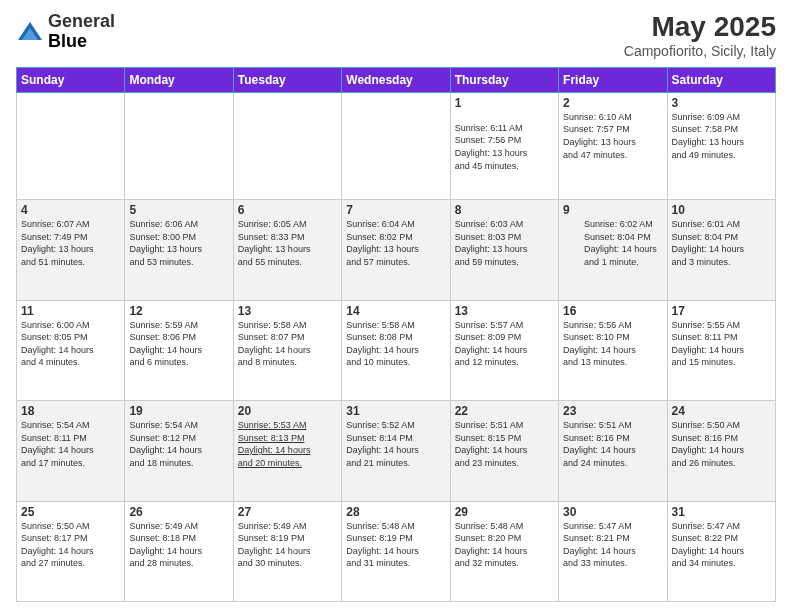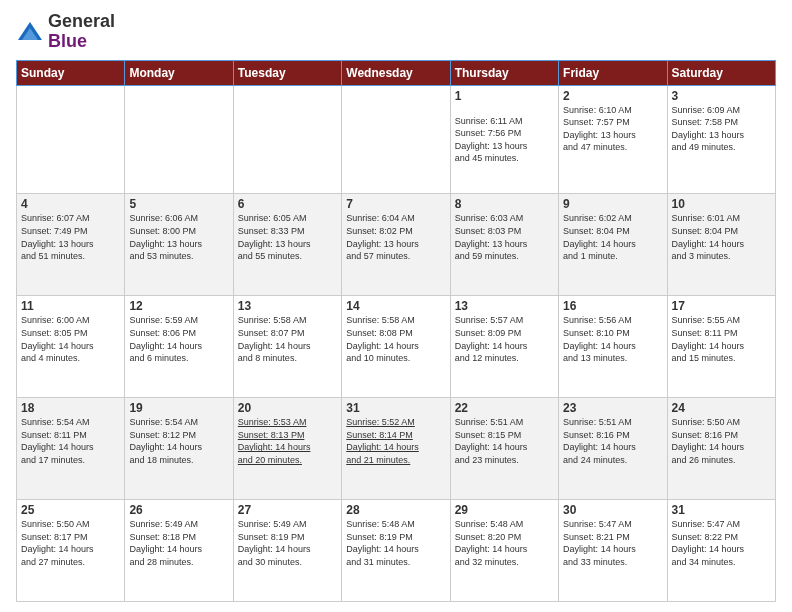--- a/index.html
+++ b/index.html
@@ -27,21 +27,21 @@
       display: flex;
       align-items: center;
       gap: 4px;
     }
     .logo-text {
       font-size: 18px;
       font-weight: bold;
       line-height: 1.1;
     }
     .logo-general { color: #333; }
-    .logo-blue { color: #701a75; }
+    .logo-blue { color: #000000; }
     .logo-icon {
       width: 28px;
       height: 28px;
     }
     .title-block {
       text-align: right;
     }
     .month-title {
       font-size: 28px;
       font-weight: bold;
@@ -53,21 +53,21 @@
       color: #555;
     }
     .calendar {
       flex: 1;
       border: 1px solid #ccc;
       border-collapse: collapse;
       width: 100%;
       table-layout: fixed;
     }
     .calendar th {
-      background-color: #7f1d1d;
+      background-color: #6d28d9;
       color: #fff;
       font-size: 12px;
       font-weight: bold;
       padding: 5px 4px;
       text-align: left;
       border: 1px solid #5599dd;
       margin-left: 36px;
     }
     .calendar td {
       vertical-align: top;
@@ -111,20 +111,24 @@
     <div class="logo">
       <svg class="logo-icon" viewBox="0 0 28 28">
         <polygon points="14,4 26,22 2,22" fill="#1a6bbf"></polygon>
         <polygon points="14,10 22,22 6,22" fill="#5599dd"></polygon>
       </svg>
       <div class="logo-text">
         <span class="logo-general">General</span><br>
         <span class="logo-blue">Blue</span>
       </div>
     </div>
+    <div class="title-block">
+      <div class="month-title">May 2025</div>
+      <div class="location">Campofiorito, Sicily, Italy</div>
+    </div>
   </div>
 
   <table class="calendar">
     <thead>
       <tr>
       <th>Sunday</th>
           <th>Monday</th>
           <th>Tuesday</th>
           <th>Wednesday</th>
           <th>Thursday</th>
@@ -191,21 +195,21 @@
           </td>
           <td>
             <span class="day-number">8</span>
             <div class="day-info" style="white-space: pre-line;">Sunrise: 6:03 AM
 Sunset: 8:03 PM
 Daylight: 13 hours
 and 59 minutes.</div>
           </td>
           <td>
             <span class="day-number">9</span>
-            <div class="day-info" style="white-space: pre-line;">Sunrise: 6:02 AM
+            <div class="day-info" style="white-space: pre-line; margin-left: 21px;">Sunrise: 6:02 AM
 Sunset: 8:04 PM
 Daylight: 14 hours
 and 1 minute.</div>
           </td>
           <td>
             <span class="day-number">10</span>
             <div class="day-info" style="white-space: pre-line;">Sunrise: 6:01 AM
 Sunset: 8:04 PM
 Daylight: 14 hours
 and 3 minutes.</div>
@@ -279,21 +283,21 @@
           </td>
           <td>
             <span class="day-number">20</span>
             <div class="day-info" style="white-space: pre-line; text-decoration: underline;">Sunrise: 5:53 AM
 Sunset: 8:13 PM
 Daylight: 14 hours
 and 20 minutes.</div>
           </td>
           <td>
             <span class="day-number">31</span>
-            <div class="day-info" style="white-space: pre-line; text-decoration: underline;">Sunrise: 5:52 AM
+            <div class="day-info" style="white-space: pre-line;">Sunrise: 5:52 AM
 Sunset: 8:14 PM
 Daylight: 14 hours
 and 21 minutes.</div>
           </td>
           <td>
             <span class="day-number">22</span>
             <div class="day-info" style="white-space: pre-line;">Sunrise: 5:51 AM
 Sunset: 8:15 PM
 Daylight: 14 hours
 and 23 minutes.</div>

